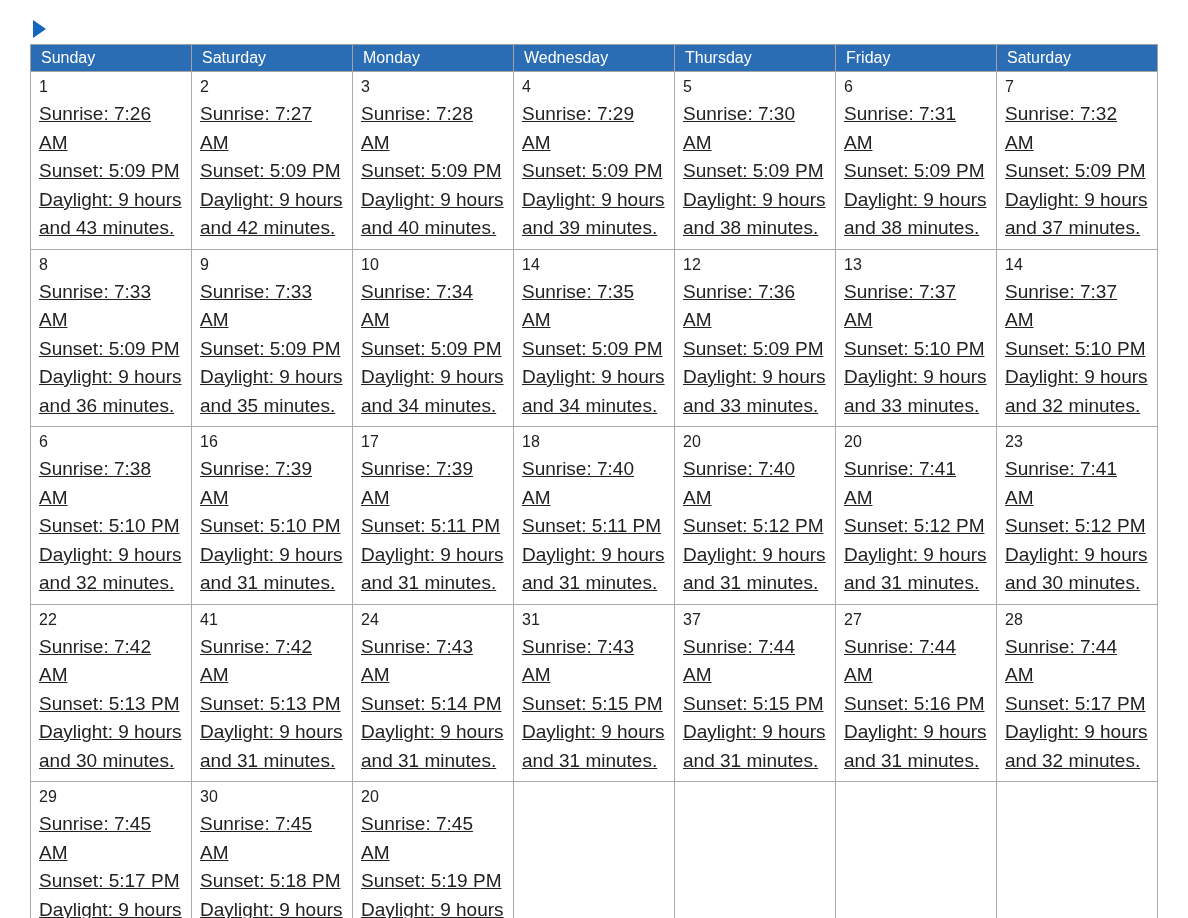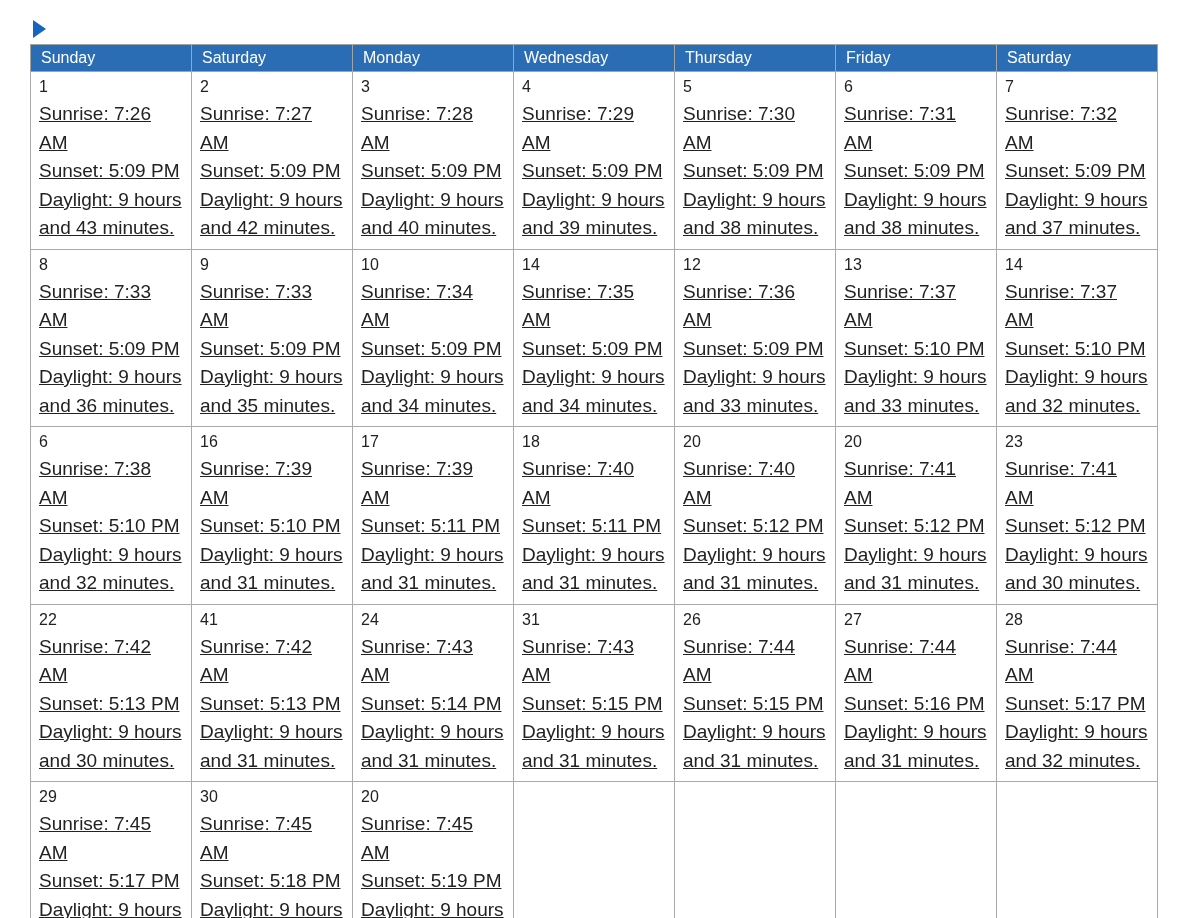--- a/index.html
+++ b/index.html
@@ -227,21 +227,21 @@
         </td>
         <td>
           <span class="day-number">24</span>
 <div class="day-info">Sunrise: 7:43 AM<br>Sunset: 5:14 PM<br>Daylight: 9 hours<br>and 31 minutes.</div>
         </td>
         <td>
           <span class="day-number">31</span>
 <div class="day-info">Sunrise: 7:43 AM<br>Sunset: 5:15 PM<br>Daylight: 9 hours<br>and 31 minutes.</div>
         </td>
         <td>
-          <span class="day-number">26</span>
+          <span class="day-number">37</span>
 <div class="day-info">Sunrise: 7:44 AM<br>Sunset: 5:15 PM<br>Daylight: 9 hours<br>and 31 minutes.</div>
         </td>
         <td>
           <span class="day-number">27</span>
 <div class="day-info">Sunrise: 7:44 AM<br>Sunset: 5:16 PM<br>Daylight: 9 hours<br>and 31 minutes.</div>
         </td>
         <td>
           <span class="day-number">28</span>
 <div class="day-info">Sunrise: 7:44 AM<br>Sunset: 5:17 PM<br>Daylight: 9 hours<br>and 32 minutes.</div>
         </td>

